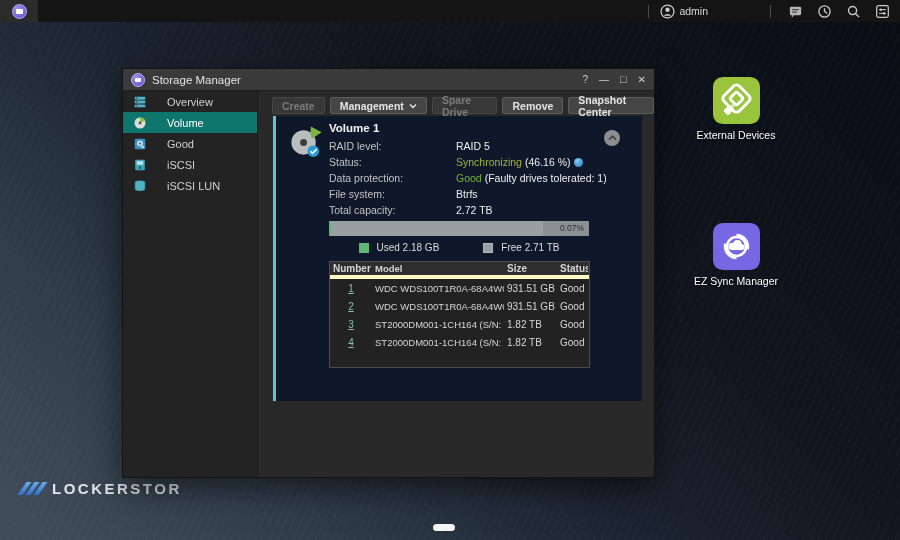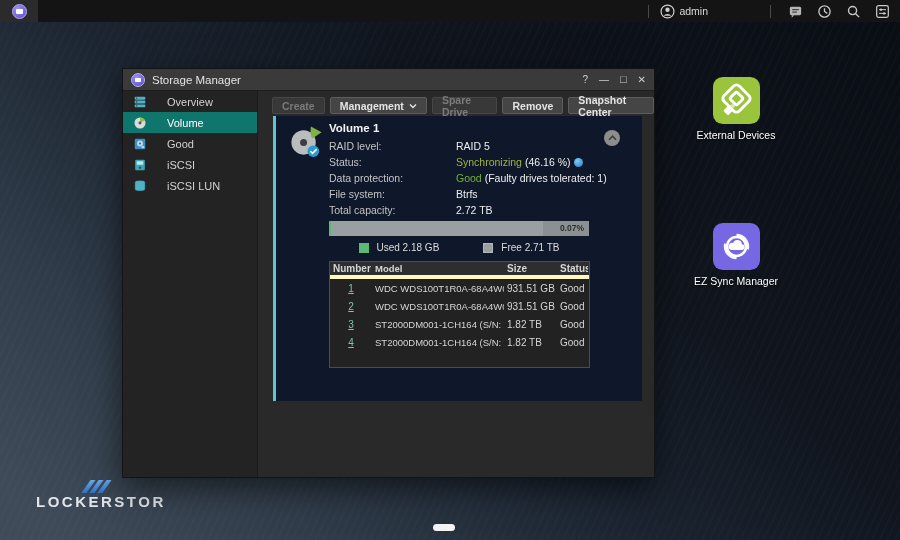--- a/index.html
+++ b/index.html
@@ -69,21 +69,21 @@
   .vrest { margin-left:3px; }
   .info-dot { display:inline-block; width:9px; height:9px; border-radius:50%; vertical-align:-1px; margin-left:4px;
     background:radial-gradient(circle at 35% 30%, #7ecbf5, #2b7cc0); }
   .collapse-btn { position:absolute; right:22px; top:14px; width:16px; height:16px; border-radius:50%;
     background:#8d8d8d; display:flex; align-items:center; justify-content:center; cursor:pointer; }
 
   .progress { position:absolute; left:53px; top:105px; width:260px; height:15px; background:#9aa0a2;
     overflow:hidden; }
   .progress-used { position:absolute; left:0; top:0; width:2px; height:15px; background:#5cb874; }
   .progress-cap { position:absolute; right:0; top:0; width:46px; height:15px; background:#8b9193; }
-  .progress-label { position:absolute; right:5px; top:0; line-height:15px; font-size:8.5px; font-weight:bold; color:#2d2d2d; }
+  .progress-label { position:absolute; right:5px; top:0; line-height:15px; font-size:8.5px; font-weight:normal; color:#2d2d2d; }
 
   .legend { position:absolute; left:53px; top:126px; width:260px; display:flex; justify-content:center; gap:44px;
     font-size:10px; color:#dddddd; }
   .legend-item { display:flex; align-items:center; gap:8px; }
   .swatch { width:10px; height:10px; display:inline-block; }
   .swatch.used { background:#5cb874; }
   .swatch.free { background:#9aa0a2; border:1px solid #b2b8ba; }
 
   
   .dtable { position:absolute; left:53px; top:145px; width:261px; height:107px; background:#222222;
@@ -98,21 +98,21 @@
   .num-link { color:#7ec6a5; text-decoration:underline; cursor:pointer; }
 
   
   .dicon { position:absolute; width:92px; text-align:center; cursor:pointer; }
   .dicon .glyph { display:inline-block; }
   .dicon .dlabel2 { margin-top:1px; color:#ffffff; font-size:10.5px; text-shadow:0 1px 2px rgba(0,0,0,.8); }
   #icon-external { left:690px; top:77px; }
   #icon-ezsync { left:690px; top:223px; }
 
   
-  .brand { position:absolute; left:36px; top:480px; display:flex; align-items:center;flex-direction:column; }
+  .brand { position:absolute; left:22px; top:480px; display:flex; align-items:center; }
   .slashes { display:flex; gap:3px; margin-right:9px; }
   .slash { width:5px; height:13px; background:linear-gradient(180deg,#6aaaec,#2f6fc4); transform:skewX(-35deg); }
   .brand-text { color:#e2e6ea; font-size:15px; font-weight:bold; letter-spacing:2.5px; }
 
   .dock-pill { position:absolute; left:433px; top:524px; width:22px; height:7px; background:#f5f5f5;
     border-radius:4px; cursor:pointer; }
 </style>
 </head>
 <body>
 

